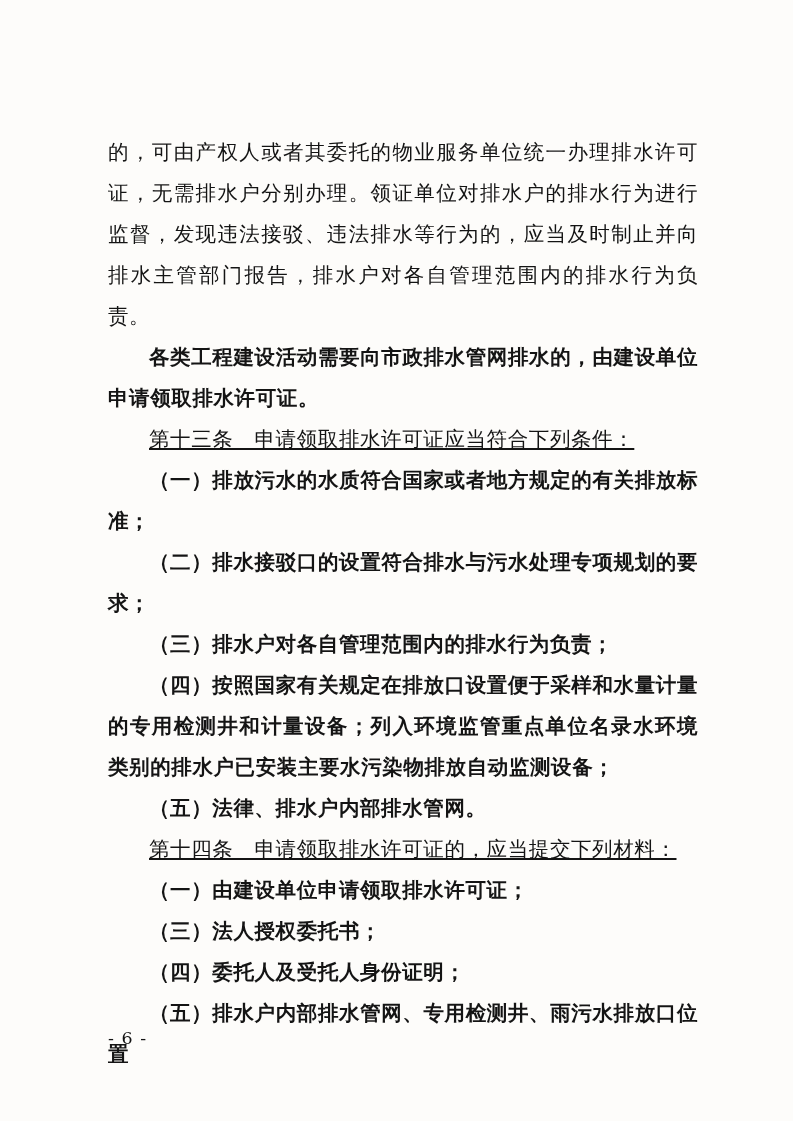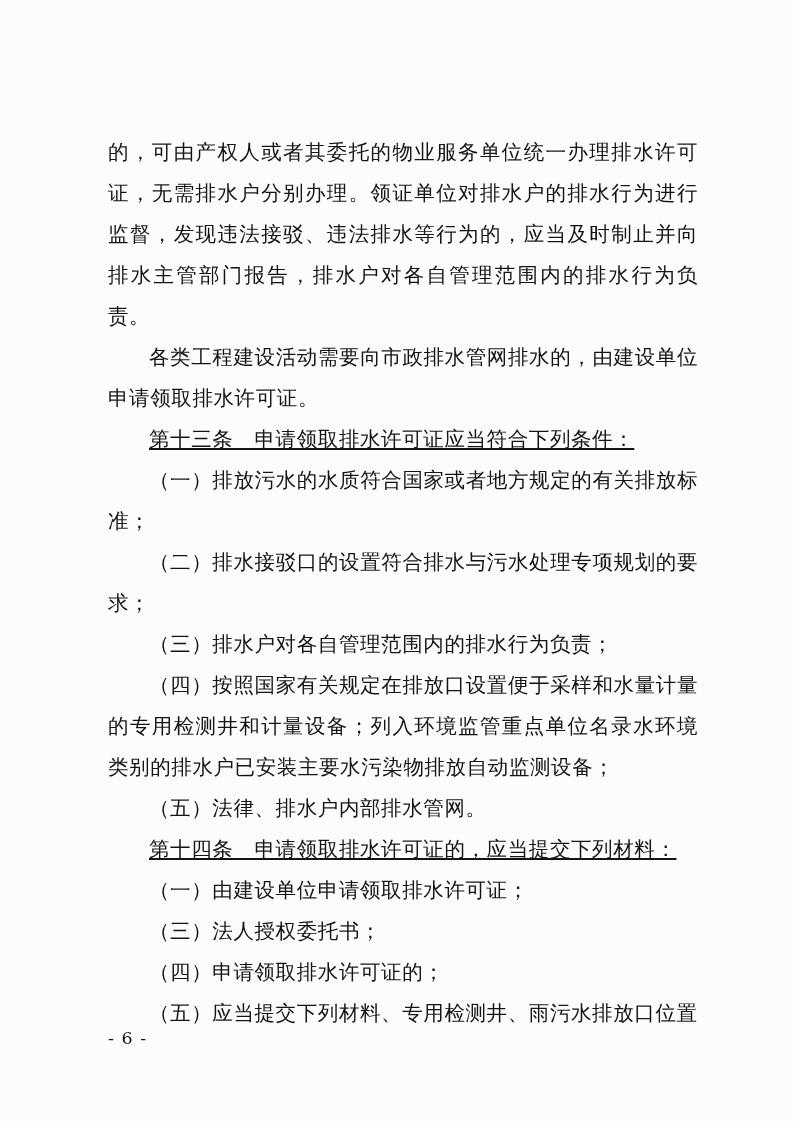--- a/index.html
+++ b/index.html
@@ -34,20 +34,21 @@
     line-height: 41px;
     letter-spacing: 0.6px;
     text-align: justify;
     text-justify: inter-character;
     margin: 0;
     color: #141414;
     font-weight: 500;
   }
   .indent {
     text-indent: 41px;
+    font-weight: bold;
   }
   .indent-article {
     text-indent: 41px;
     text-decoration: underline;
   }
   .pagenum-wrap {
     position: absolute;
     left: 108px;
     top: 1028px;
     font-size: 17.5px;
@@ -64,17 +65,17 @@
     <p class="para indent">各类工程建设活动需要向市政排水管网排水的，由建设单位申请领取排水许可证。</p>
     <p class="para indent-article">第十三条　申请领取排水许可证应当符合下列条件：</p>
     <p class="para indent">（一）排放污水的水质符合国家或者地方规定的有关排放标准；</p>
     <p class="para indent">（二）排水接驳口的设置符合排水与污水处理专项规划的要求；</p>
     <p class="para indent">（三）排水户对各自管理范围内的排水行为负责；</p>
     <p class="para indent">（四）按照国家有关规定在排放口设置便于采样和水量计量的专用检测井和计量设备；列入环境监管重点单位名录水环境类别的排水户已安装主要水污染物排放自动监测设备；</p>
     <p class="para indent">（五）法律、排水户内部排水管网。</p>
     <p class="para indent-article">第十四条　申请领取排水许可证的，应当提交下列材料：</p>
     <p class="para indent">（一）由建设单位申请领取排水许可证；</p>
     <p class="para indent">（三）法人授权委托书；</p>
-    <p class="para indent">（四）申请领取排水许可证的；</p>
-    <p class="para indent">（五）应当提交下列材料、专用检测井、雨污水排放口位置</p>
+    <p class="para indent">（四）委托人及受托人身份证明；</p>
+    <p class="para indent">（五）排水户内部排水管网、专用检测井、雨污水排放口位置</p>
   </div>
   <div class="pagenum-wrap">- 6 -</div>
 </div>
 
 </body></html>

